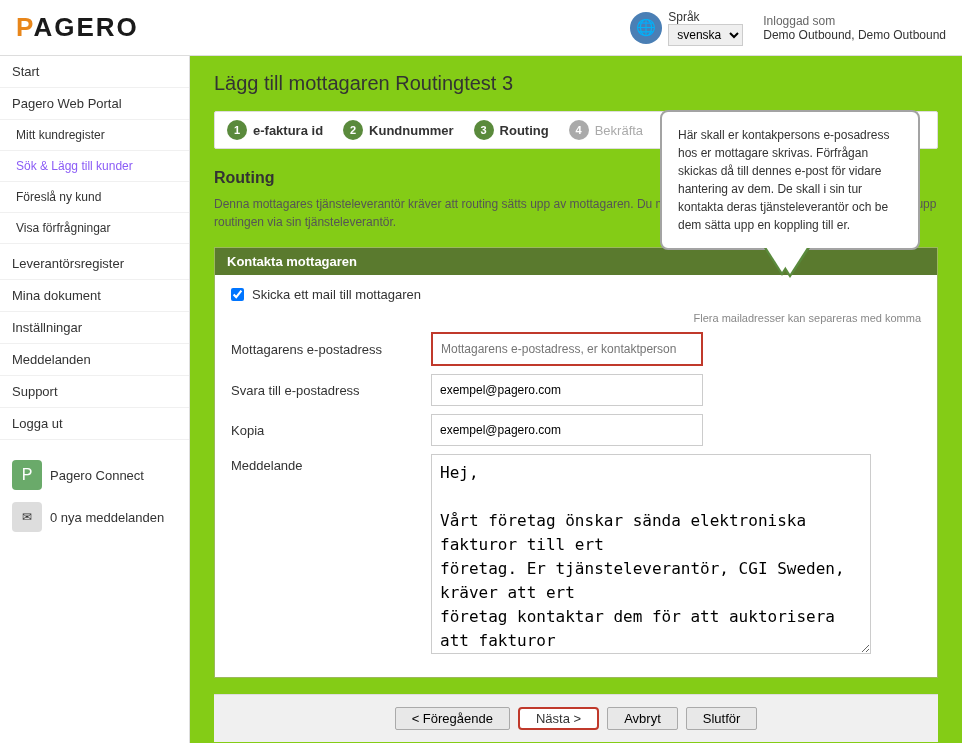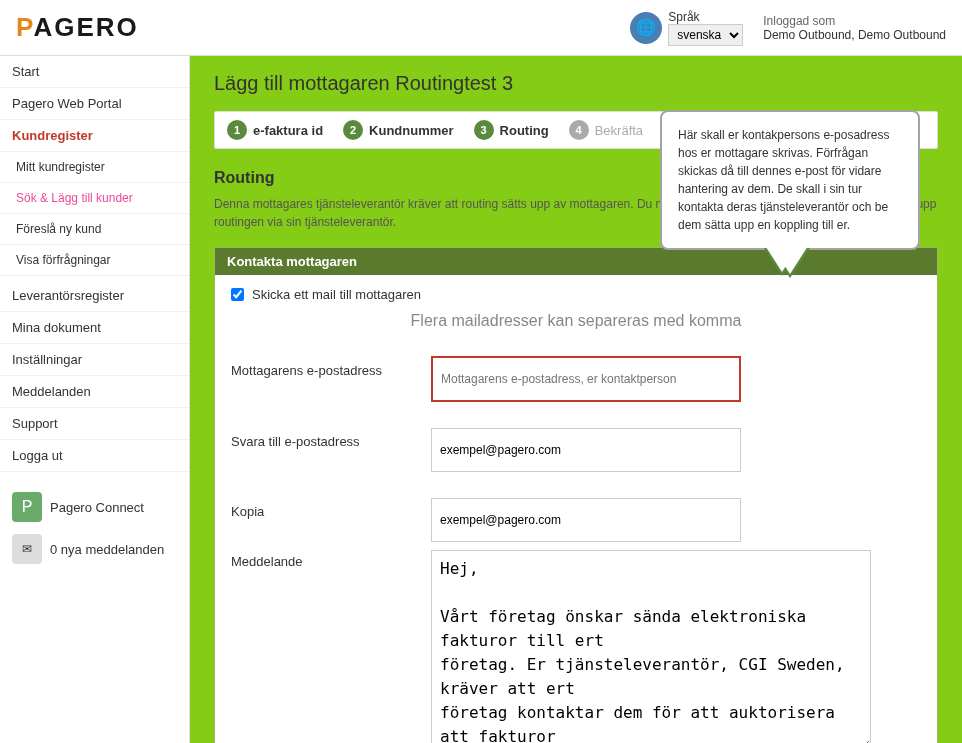--- a/index.html
+++ b/index.html
@@ -55,27 +55,27 @@
     .routing-title { font-size: 16px; font-weight: bold; margin-bottom: 8px; color: #333; }
     .routing-desc { font-size: 12px; color: #555; margin-bottom: 16px; line-height: 1.5; }
 
     
     .contact-box { background: #fff; border: 1px solid #9cb85e; }
     .contact-box-header { background: #5a7a2e; color: white; padding: 6px 12px; font-weight: bold; font-size: 13px; }
     .contact-box-body { padding: 12px 16px; }
 
     
     .checkbox-row { display: flex; align-items: center; gap: 8px; margin-bottom: 10px; }
-    .hint-text { font-size: 16px; color: #888; margin-bottom: 8px; text-align: center; }
+    .hint-text { font-size: 11px; color: #888; margin-bottom: 8px; text-align: right; }
 
     
     .form-row { display: flex; align-items: center; margin-bottom: 8px; }
     .form-label { width: 200px; font-size: 13px; color: #333; flex-shrink: 0; }
     .form-input { flex: 1; }
-    .form-input input { width: 310px; padding: 14px 8px; border: 1px solid #ccc; font-size: 12px; margin-top: 18px; }
+    .form-input input { width: 272px; padding: 8px 8px; border: 1px solid #ccc; font-size: 12px; }
     .form-input input.highlight { border: 2px solid #c0392b; }
 
     
     .message-row { display: flex; align-items: flex-start; margin-bottom: 8px; }
     .message-label { width: 200px; font-size: 13px; flex-shrink: 0; padding-top: 4px; }
     .message-area { flex: 1; }
     .message-area textarea { width: 440px; height: 200px; padding: 6px 8px; border: 1px solid #ccc; font-size: 16px; resize: vertical; line-height: 1.5; }
 
     
     .bottom-bar { background: #f0f0f0; border-top: 1px solid #ddd; padding: 12px; display: flex; justify-content: center; gap: 8px; margin-top: 16px; }
@@ -107,23 +107,22 @@
       <div class="name">Demo Outbound, Demo Outbound</div>
     </div>
   </div>
 </div>
 
 <div class="main-layout">
 
   <div class="sidebar">
     <div class="sidebar-item">Start</div>
     <div class="sidebar-item">Pagero Web Portal</div>
-    <div class="sidebar-item active-section">Kundregister</div>
     <div class="sidebar-item sub">Mitt kundregister</div>
-    <div class="sidebar-item sub active" style="color:#ec4899;">Sök &amp; Lägg till kunder</div>
+    <div class="sidebar-item sub active" style="color:#8b5cf6;">Sök &amp; Lägg till kunder</div>
     <div class="sidebar-item sub">Föreslå ny kund</div>
     <div class="sidebar-item sub">Visa förfrågningar</div>
     <div class="sidebar-item separator">Leverantörsregister</div>
     <div class="sidebar-item">Mina dokument</div>
     <div class="sidebar-item">Inställningar</div>
     <div class="sidebar-item">Meddelanden</div>
     <div class="sidebar-item">Support</div>
     <div class="sidebar-item">Logga ut</div>
 
     <div class="sidebar-bottom">

